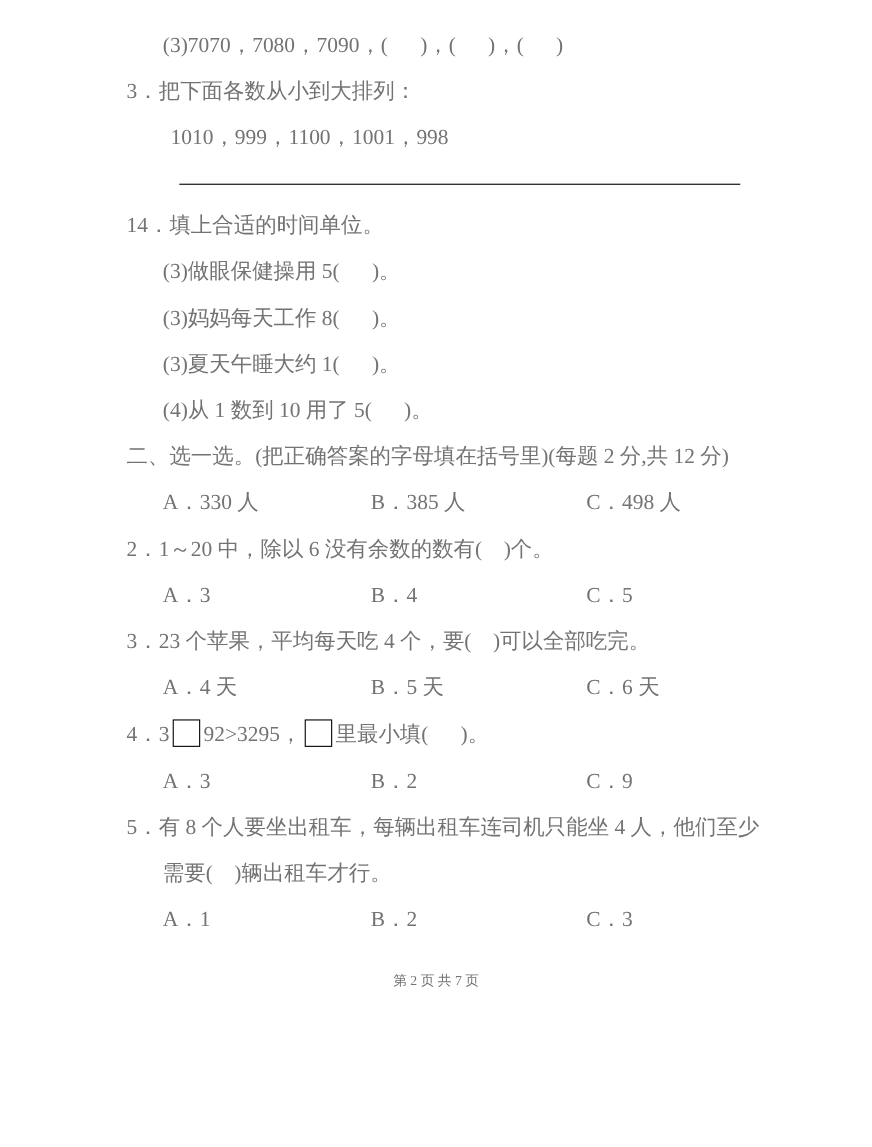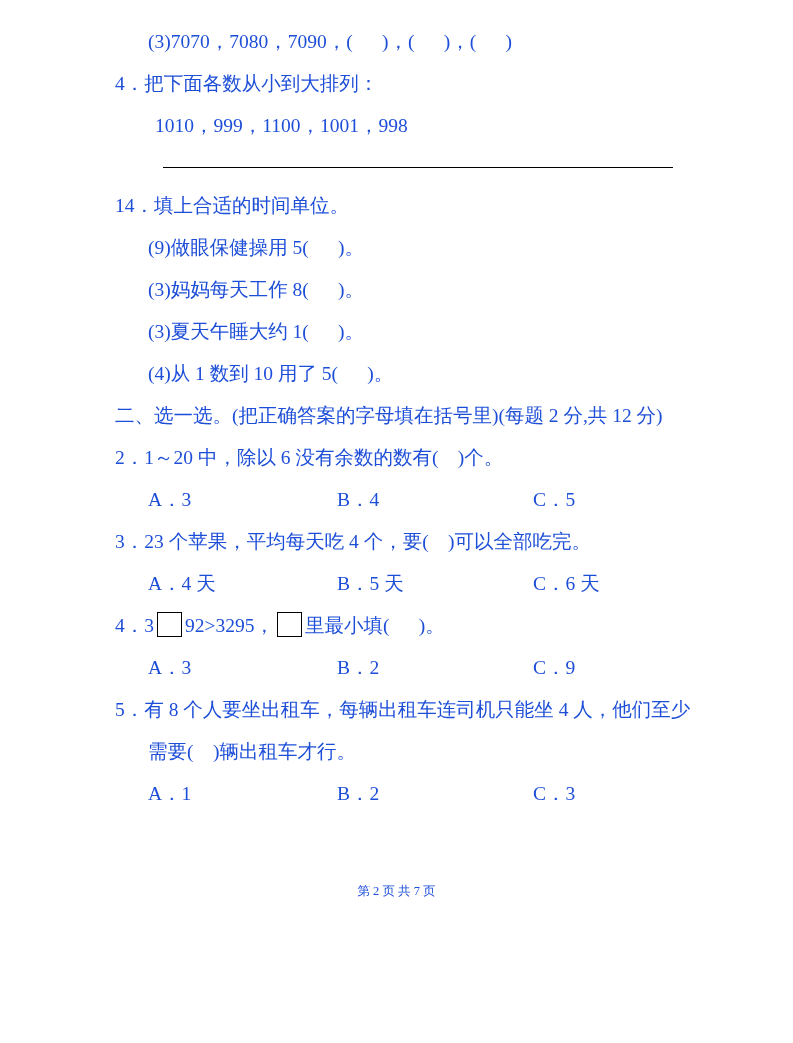--- a/index.html
+++ b/index.html
@@ -2,21 +2,21 @@
 <html><head>
 <meta charset="utf-8">
 <style>
   * { margin:0; padding:0; box-sizing:border-box; }
   html, body { background:#ffffff; }
   .page {
     position:relative;
     width:793px; height:1043px;
     margin:0 auto;
     background:#ffffff;
-    color:#1d4ed8;
+    color:#737373;
     font-family:"Liberation Serif","DejaVu Serif",serif;
     font-size:19.5px;
     overflow:hidden;
   }
   .content { padding:28px 55px 0 115px; }
   .line {
     white-space:pre-wrap;
     line-height:27px;
     margin-bottom:15px;
   }
@@ -48,32 +48,37 @@
   }
 </style>
 </head>
 <body>
 
 <div class="page">
   <div class="content">
 
     <div class="line indent">(3)7070，7080，7090，(      )，(      )，(      )</div>
 
-    <div class="line">4．把下面各数从小到大排列：</div>
+    <div class="line">3．把下面各数从小到大排列：</div>
     <div class="line indent2">1010，999，1100，1001，998</div>
     <div class="rule"></div>
 
     <div class="line">14．填上合适的时间单位。</div>
-    <div class="line indent">(9)做眼保健操用 5(      )。</div>
+    <div class="line indent">(3)做眼保健操用 5(      )。</div>
     <div class="line indent">(3)妈妈每天工作 8(      )。</div>
     <div class="line indent">(3)夏天午睡大约 1(      )。</div>
     <div class="line indent">(4)从 1 数到 10 用了 5(      )。</div>
 
     <div class="line"><b>二、选一选。</b><span>(把正确答案的字母填在括号里)(每题 2 分,共 12 分)</span></div>
 
+    <div class="line opts">
+      <span>A．330 人</span>
+      <span>B．385 人</span>
+      <span>C．498 人</span>
+    </div>
 
     <div class="line">2．1～20 中，除以 6 没有余数的数有(    )个。</div>
     <div class="line opts">
       <span>A．3</span>
       <span>B．4</span>
       <span>C．5</span>
     </div>
 
     <div class="line">3．23 个苹果，平均每天吃 4 个，要(    )可以全部吃完。</div>
     <div class="line opts">

